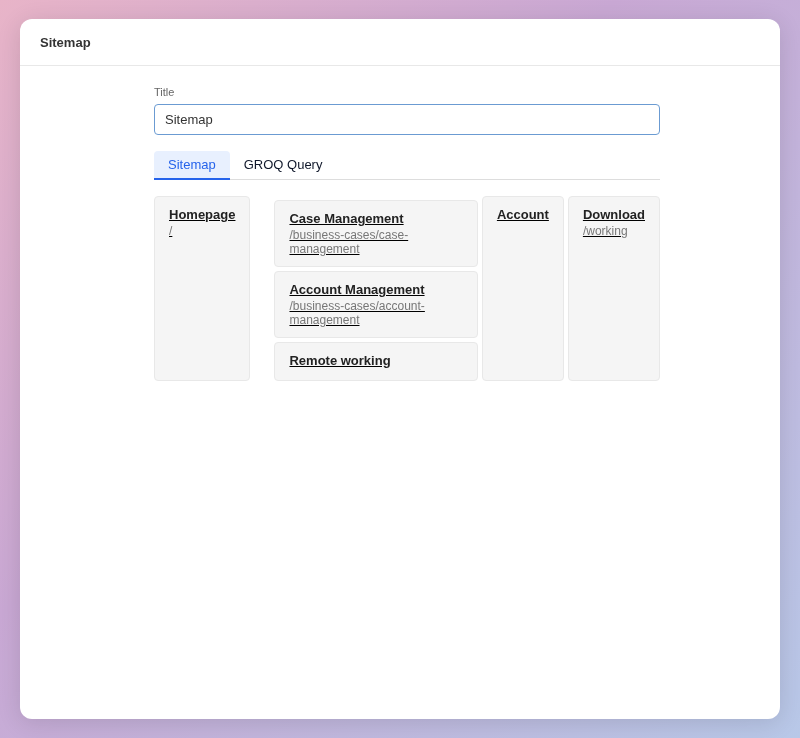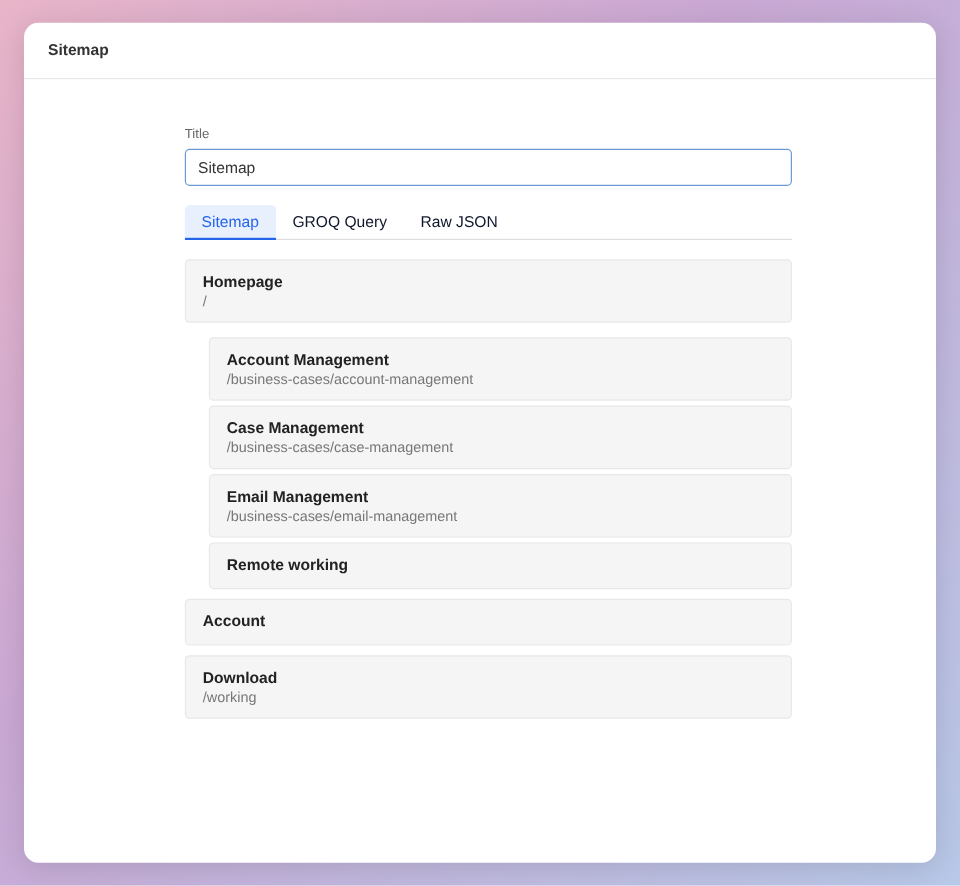--- a/index.html
+++ b/index.html
@@ -1,19 +1,18 @@
 <!DOCTYPE html>
 <html><head>
   <meta charset="utf-8">
   <style>
     * {
       box-sizing: border-box;
       margin: 0;
       padding: 0;
-      gap: 20px;
     }
 
     body {
       width: 800px;
       height: 738px;
       background: linear-gradient(135deg, #e8b4c8 0%, #c9a8d4 40%, #b8c8e8 100%);
       display: flex;
       align-items: center;
       justify-content: center;
       font-family: -apple-system, BlinkMacSystemFont, 'Segoe UI', sans-serif;
@@ -90,22 +89,22 @@
     .tab.active {
       color: #2563eb;
       border-bottom: 2px solid #2563eb;
       font-weight: 500;
       background: #e8f0fe;
       border-radius: 4px 4px 0 0;
     }
 
     .sitemap-list {
       display: flex;
-      flex-direction: column;
       gap: 4px;
+      text-decoration: underline;
     }
 
     .sitemap-item {
       background: #f5f5f5;
       border: 1px solid #e8e8e8;
       border-radius: 4px;
       padding: 10px 14px;
     }
 
     .sitemap-item-title {
@@ -160,46 +159,41 @@
 
   <div class="content-area">
     <div class="form-section">
 
       <div class="field-label">Title</div>
       <input class="title-input" type="text" value="Sitemap" style="">
 
       <div class="tabs-row">
         <div class="tab active">Sitemap</div>
         <div class="tab">GROQ Query</div>
-        <div class="tab">Raw JSON</div>
       </div>
 
       <div class="sitemap-list">
 
         <div class="sitemap-item parent-block">
           <div class="sitemap-item-title">Homepage</div>
           <div class="sitemap-item-path">/</div>
         </div>
 
 
         <div class="parent-block">
           <div class="nested-group">
+            <div class="sitemap-item-nested">
+              <div class="sitemap-item-title">Case Management</div>
+              <div class="sitemap-item-path">/business-cases/case-management</div>
+            </div>
             <div class="sitemap-item-nested">
               <div class="sitemap-item-title">Account Management</div>
               <div class="sitemap-item-path">/business-cases/account-management</div>
             </div>
             <div class="sitemap-item-nested">
-              <div class="sitemap-item-title">Case Management</div>
-              <div class="sitemap-item-path">/business-cases/case-management</div>
-            </div>
-            <div class="sitemap-item-nested">
-              <div class="sitemap-item-title">Email Management</div>
-              <div class="sitemap-item-path">/business-cases/email-management</div>
-            </div>
-            <div class="sitemap-item-nested">
               <div class="sitemap-item-title">Remote working</div>
             </div>
           </div>
         </div>
 
         <div class="sitemap-item parent-block">
           <div class="sitemap-item-title">Account</div>
         </div>
 
         <div class="sitemap-item parent-block">

